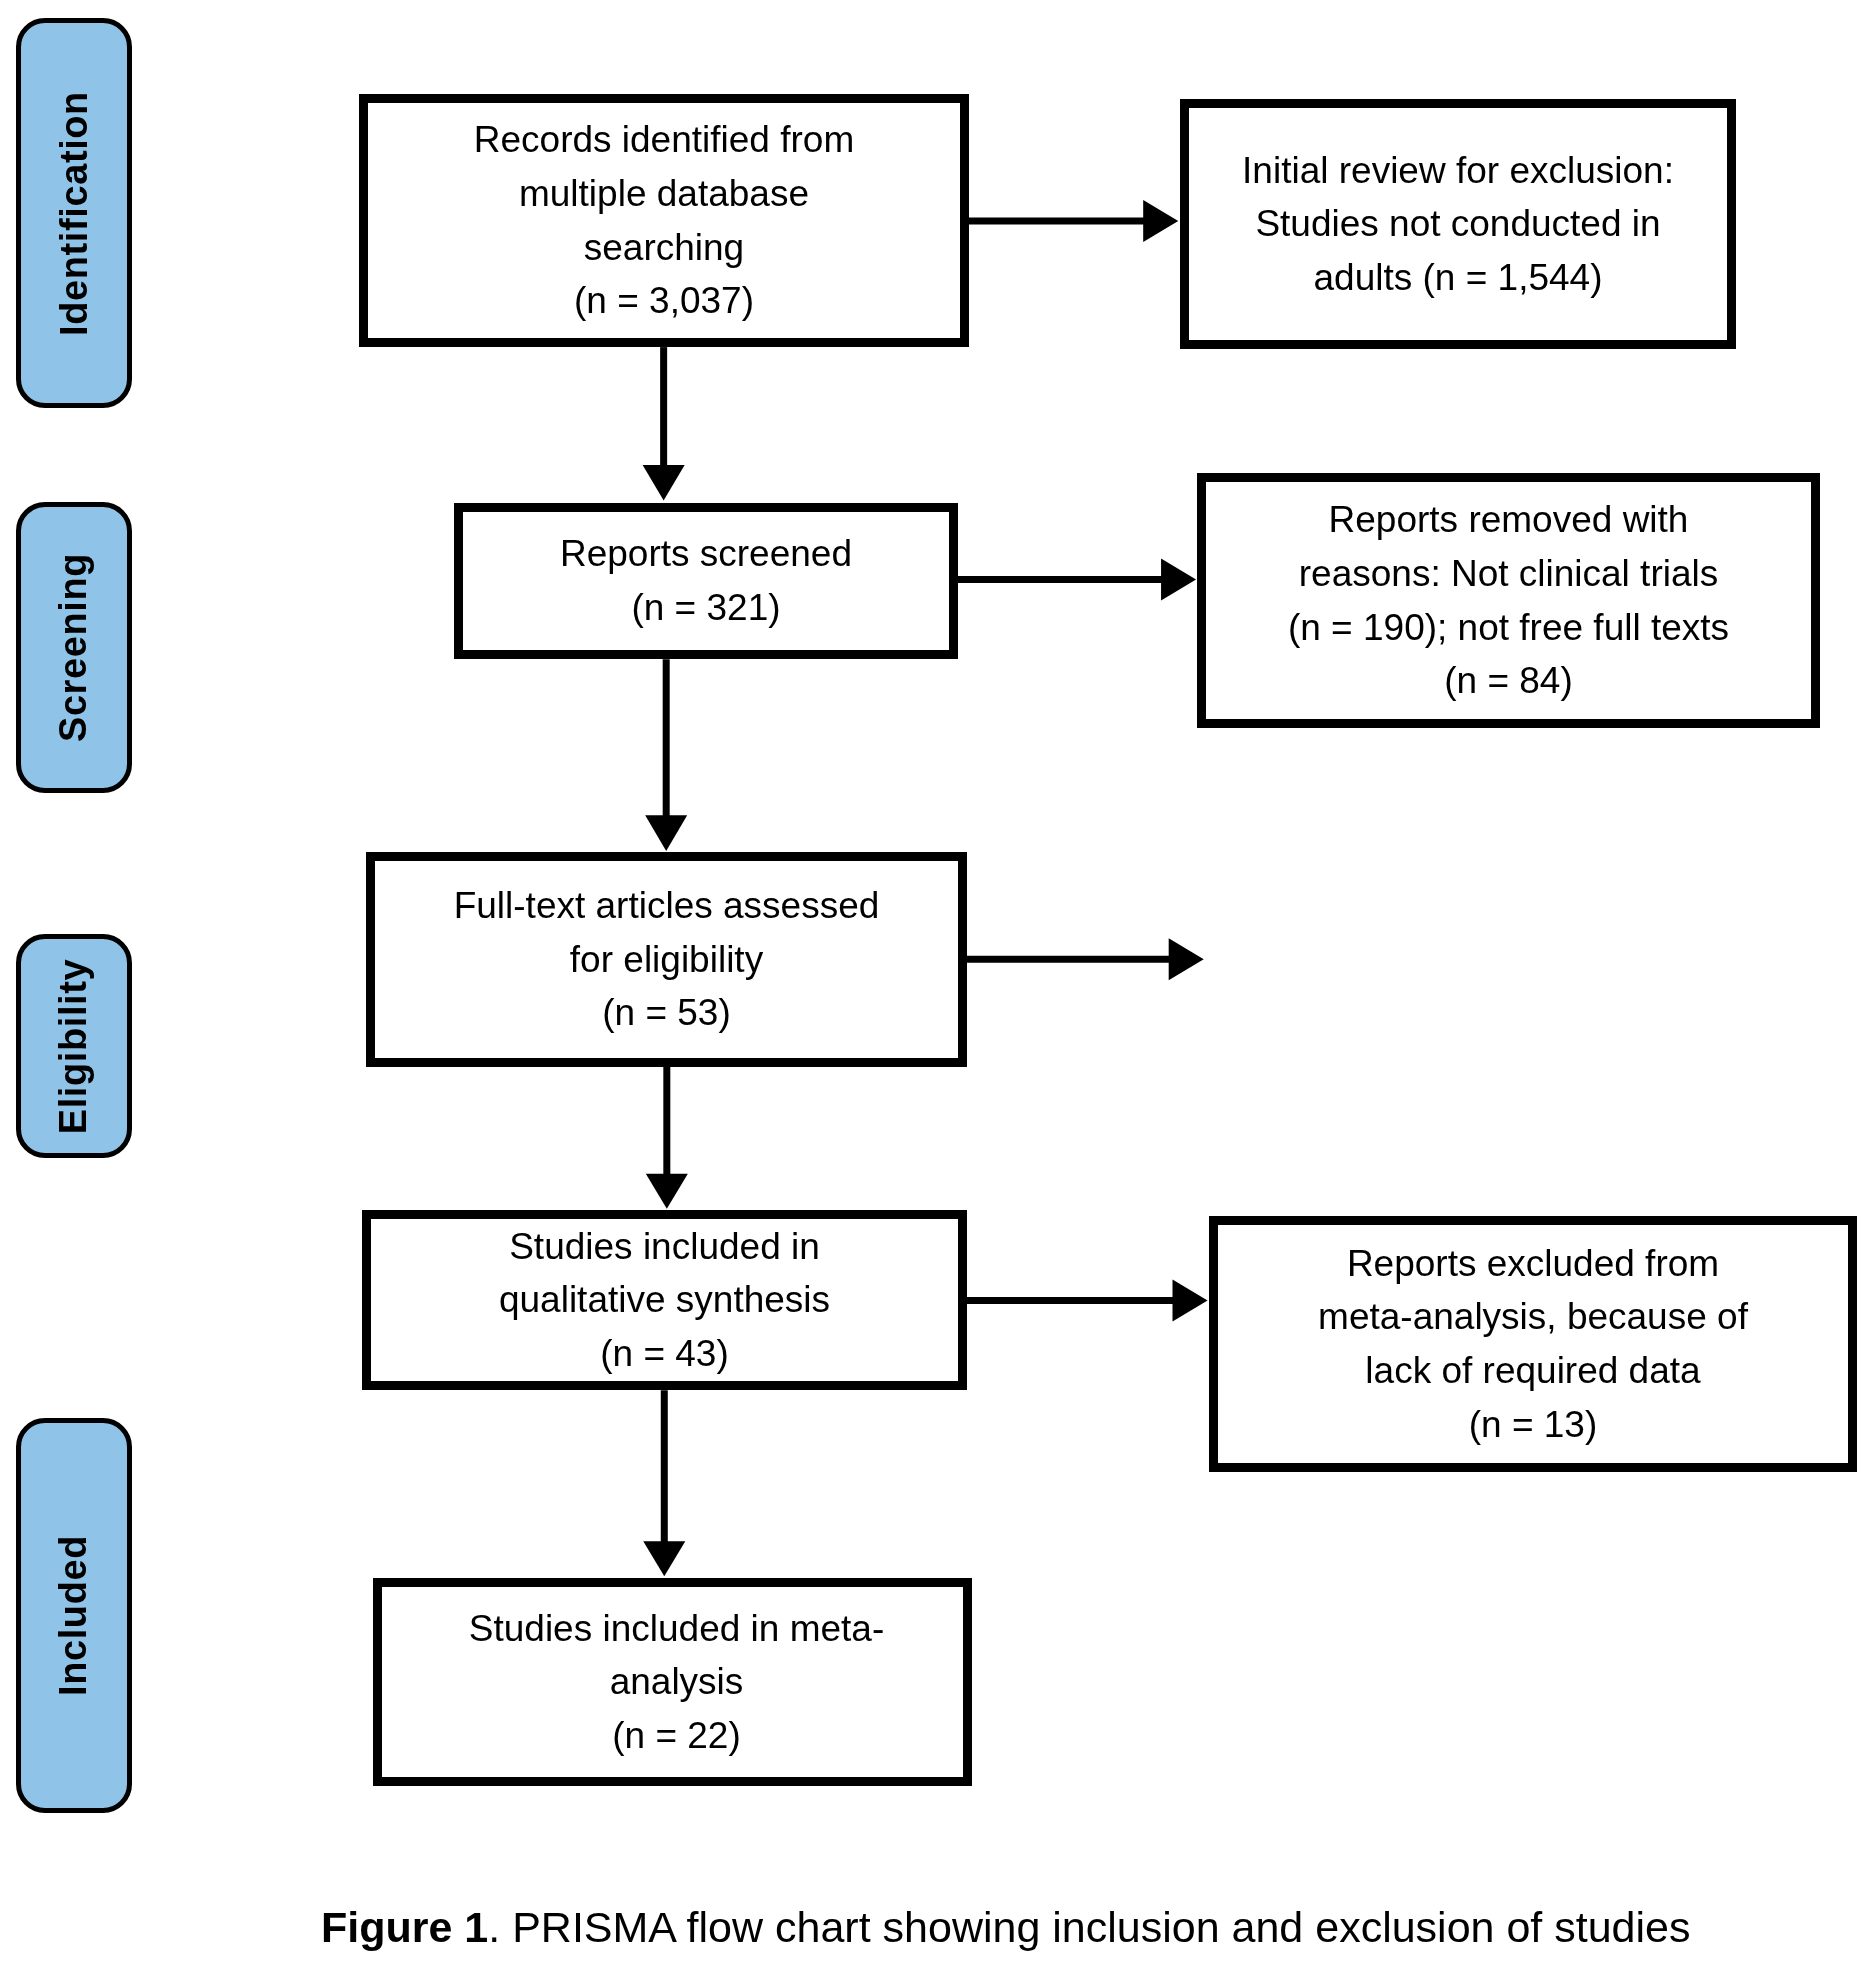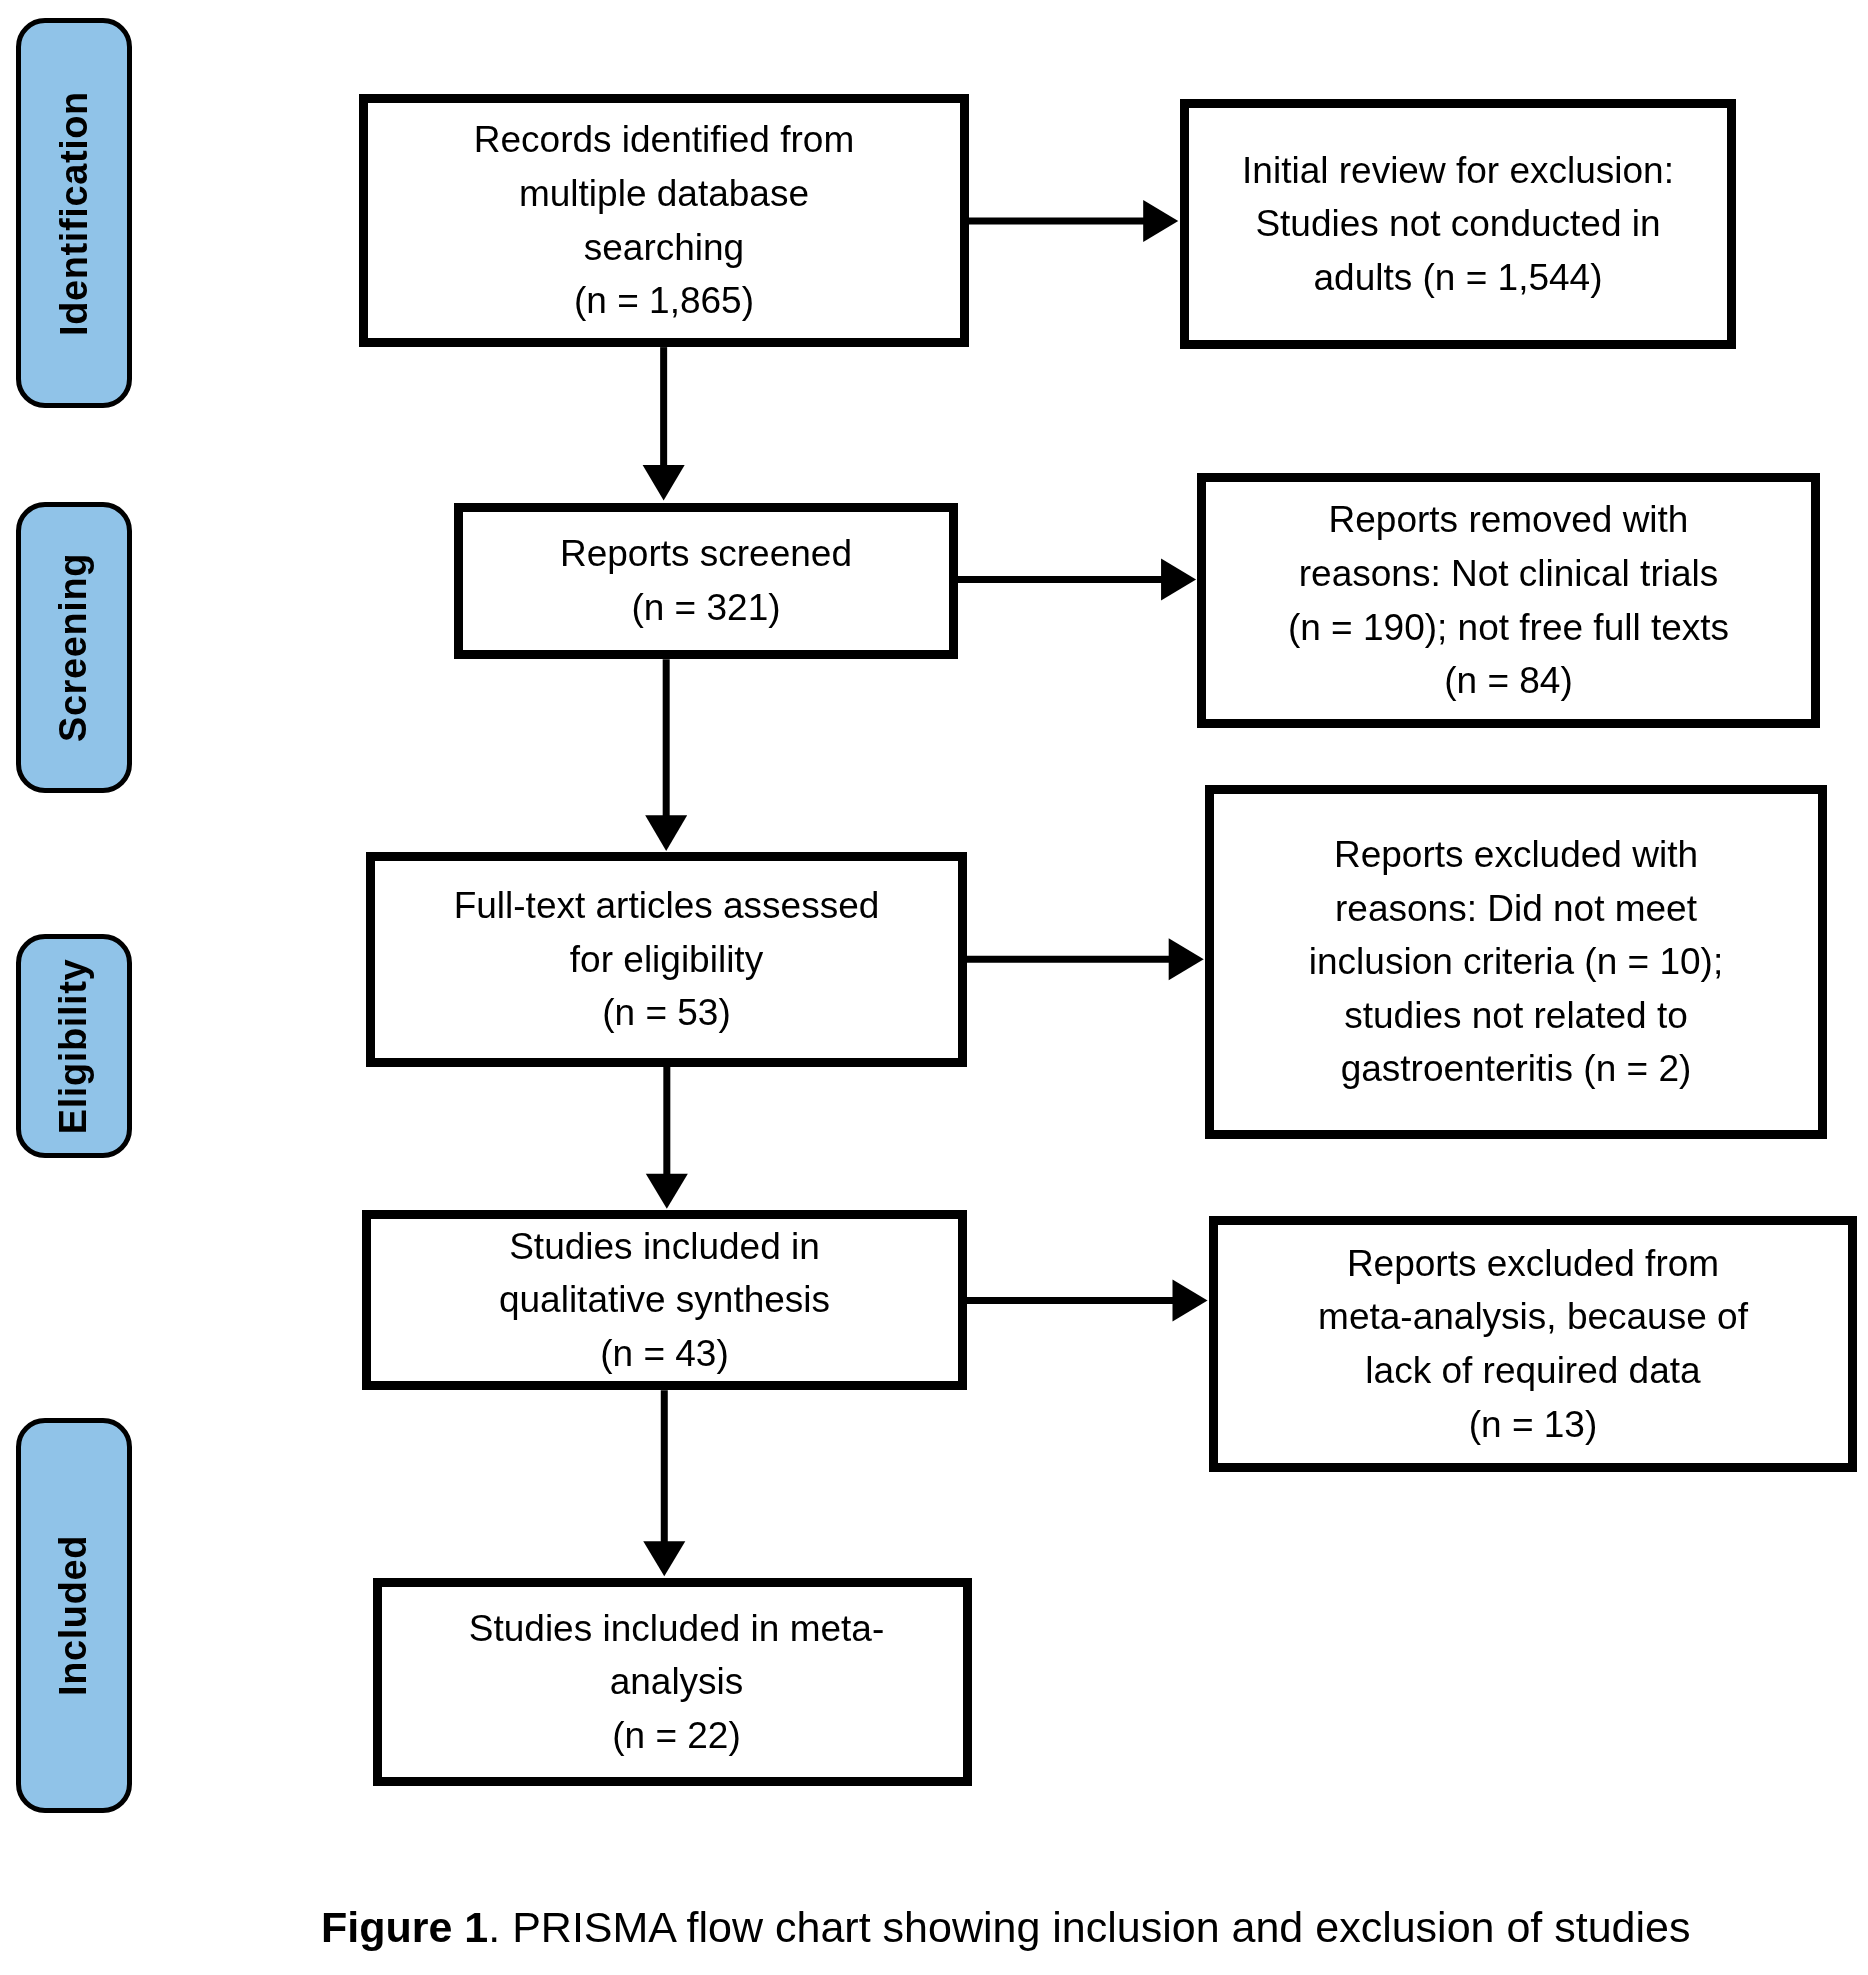--- a/index.html
+++ b/index.html
@@ -121,21 +121,21 @@
     <span class="stage-text">Eligibility</span>
   </div>
   <div class="stage" id="stage-3">
     <span class="stage-text">Included</span>
   </div>
 
   <div class="fbox" id="main-0">
     <span class="btxt">Records identified from
 multiple database
 searching
-(n = 1,865)</span>
+(n = 3,037)</span>
   </div>
   <div class="fbox" id="main-1">
     <span class="btxt">Reports screened
 (n = 321)</span>
   </div>
   <div class="fbox" id="main-2">
     <span class="btxt">Full-text articles assessed
 for eligibility
 (n = 53)</span>
   </div>
@@ -154,27 +154,20 @@
     <span class="btxt">Initial review for exclusion:
 Studies not conducted in
 adults (n = 1,544)</span>
   </div>
   <div class="fbox" id="side-1">
     <span class="btxt">Reports removed with
 reasons: Not clinical trials
 (n = 190); not free full texts
 (n = 84)</span>
   </div>
-  <div class="fbox" id="side-2">
-    <span class="btxt">Reports excluded with
-reasons: Did not meet
-inclusion criteria (n = 10);
-studies not related to
-gastroenteritis (n = 2)</span>
-  </div>
   <div class="fbox" id="side-3">
     <span class="btxt">Reports excluded from
 meta-analysis, because of
 lack of required data
 (n = 13)</span>
   </div>
 
   <div id="caption">
     <span class="cap-bold">Figure 1</span><span>. PRISMA flow chart showing inclusion and exclusion of studies</span>
   </div>

